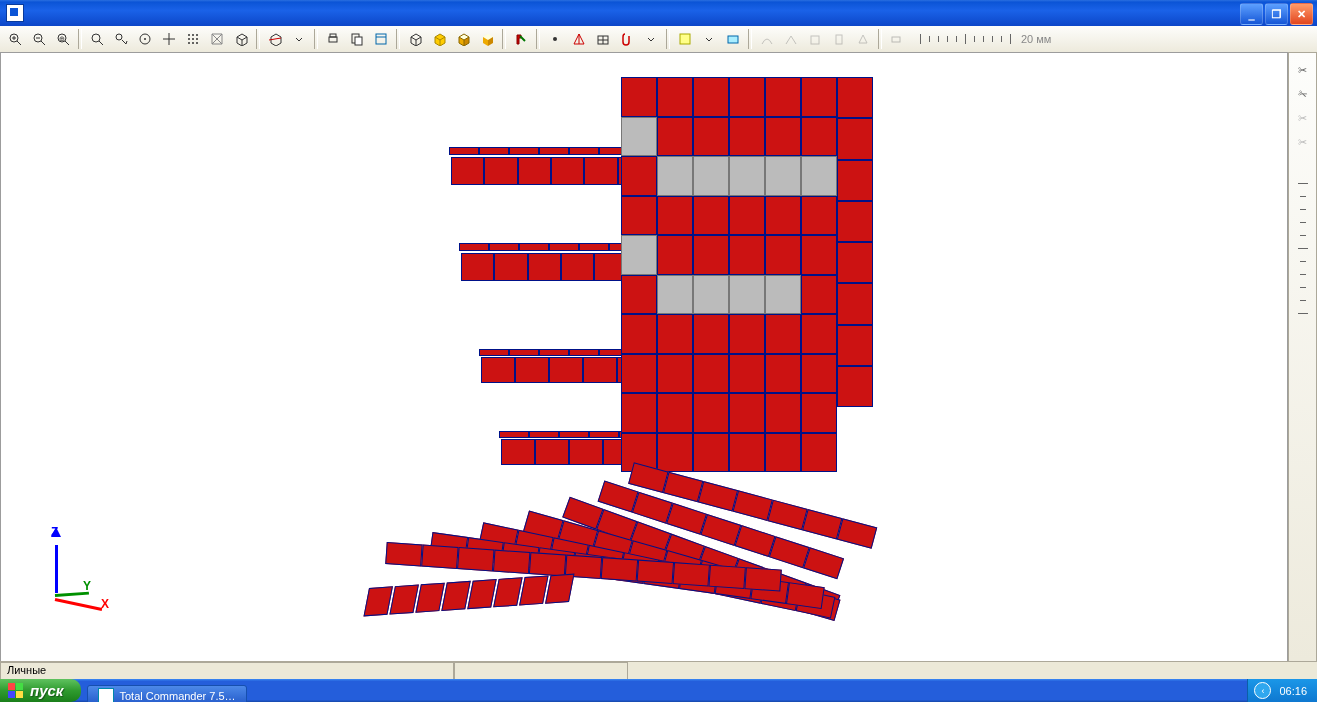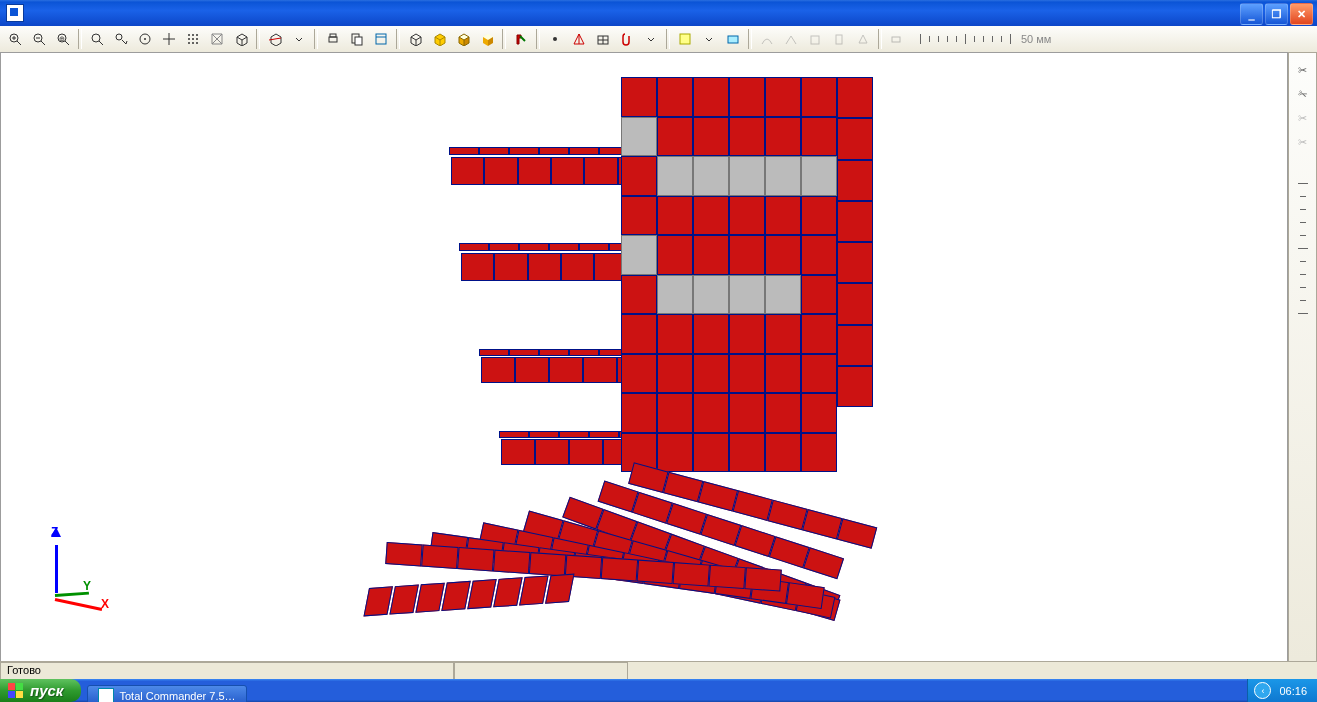--- a/index.html
+++ b/index.html
@@ -304,21 +304,21 @@
       <div class="tk"></div>
       <div class="tk"></div>
       <div class="tk"></div>
     <div class="tk big"></div>
       <div class="tk"></div>
       <div class="tk"></div>
       <div class="tk"></div>
       <div class="tk"></div>
     <div class="tk big"></div>
   </div>
-  <span class="dimlabel">50 мм</span>
+  <span class="dimlabel">20 мм</span>
 </div>
 
 <div class="content">
   <div class="viewport">
 
     <div class="model">
       <div class="deck deck1b">
           <div class="cell"></div>
           <div class="cell"></div>
           <div class="cell"></div>
@@ -583,21 +583,21 @@
       <div class="ruler-tick"></div>
         <div class="ruler-tick"></div>
         <div class="ruler-tick"></div>
         <div class="ruler-tick"></div>
       <div class="ruler-tick" style="width:10px"></div>
     </div>
   </div>
 </div>
 
 <div class="statusbar">
-  <div class="statuscell" style="width:440px">Готово</div>
+  <div class="statuscell" style="width:440px">Личные</div>
   <div class="statuscell" style="width:160px"></div>
 </div>
 
 <div class="taskbar">
   <div class="startbtn">
     <span class="logo">
         <span class="a"></span>
         <span class="b"></span>
         <span class="c"></span>
         <span class="d"></span>

